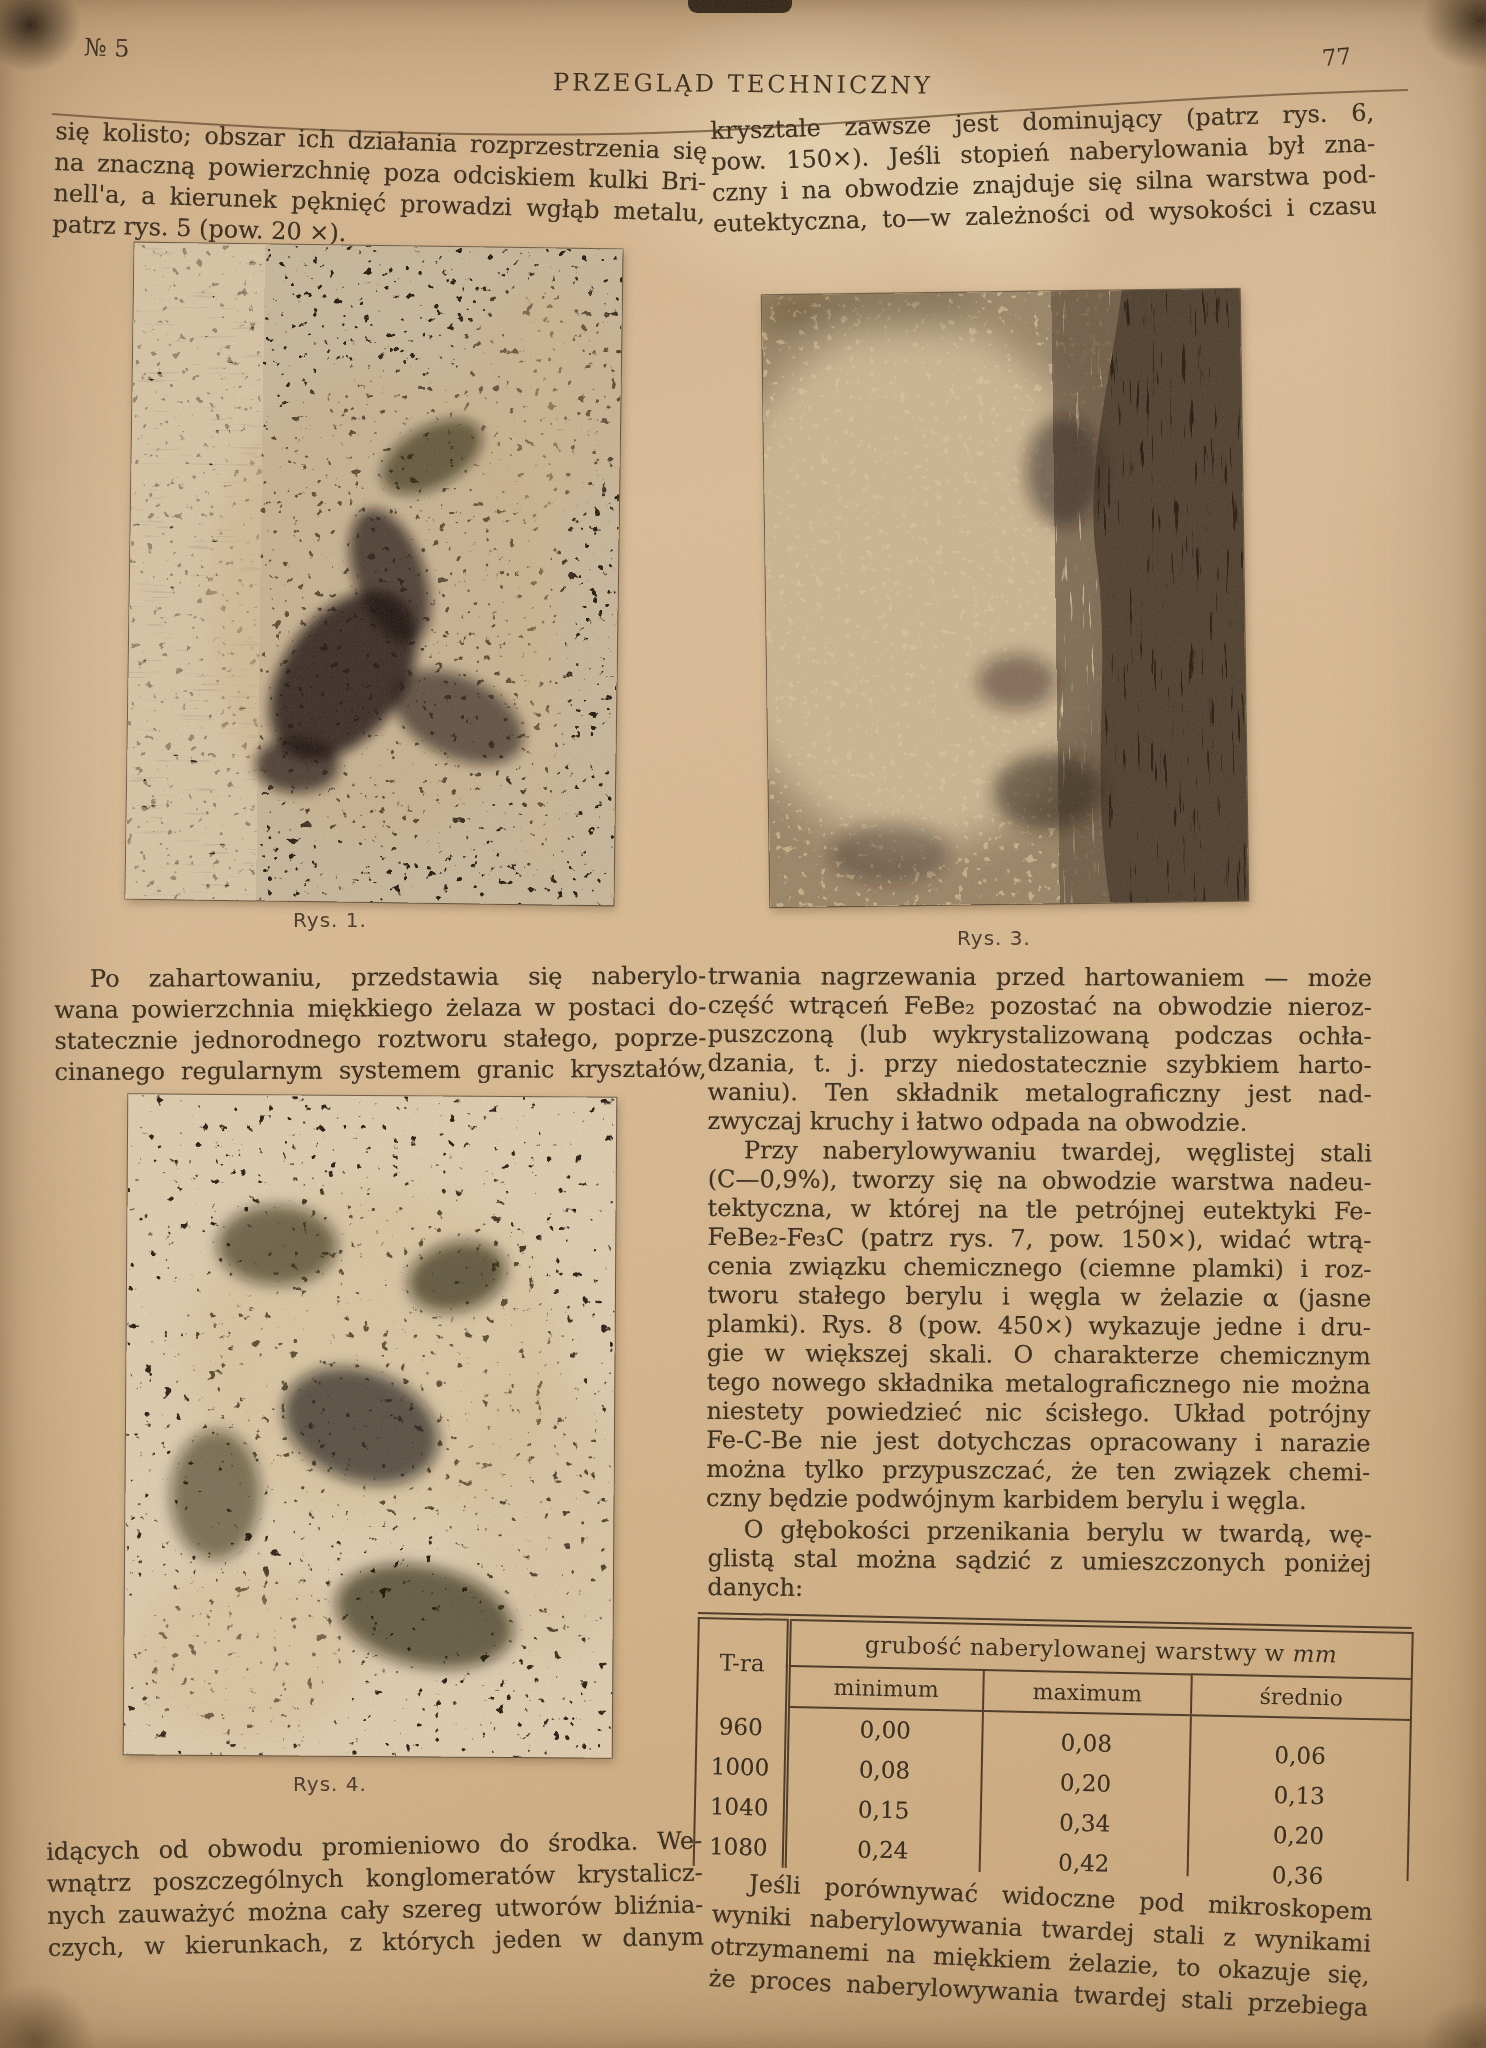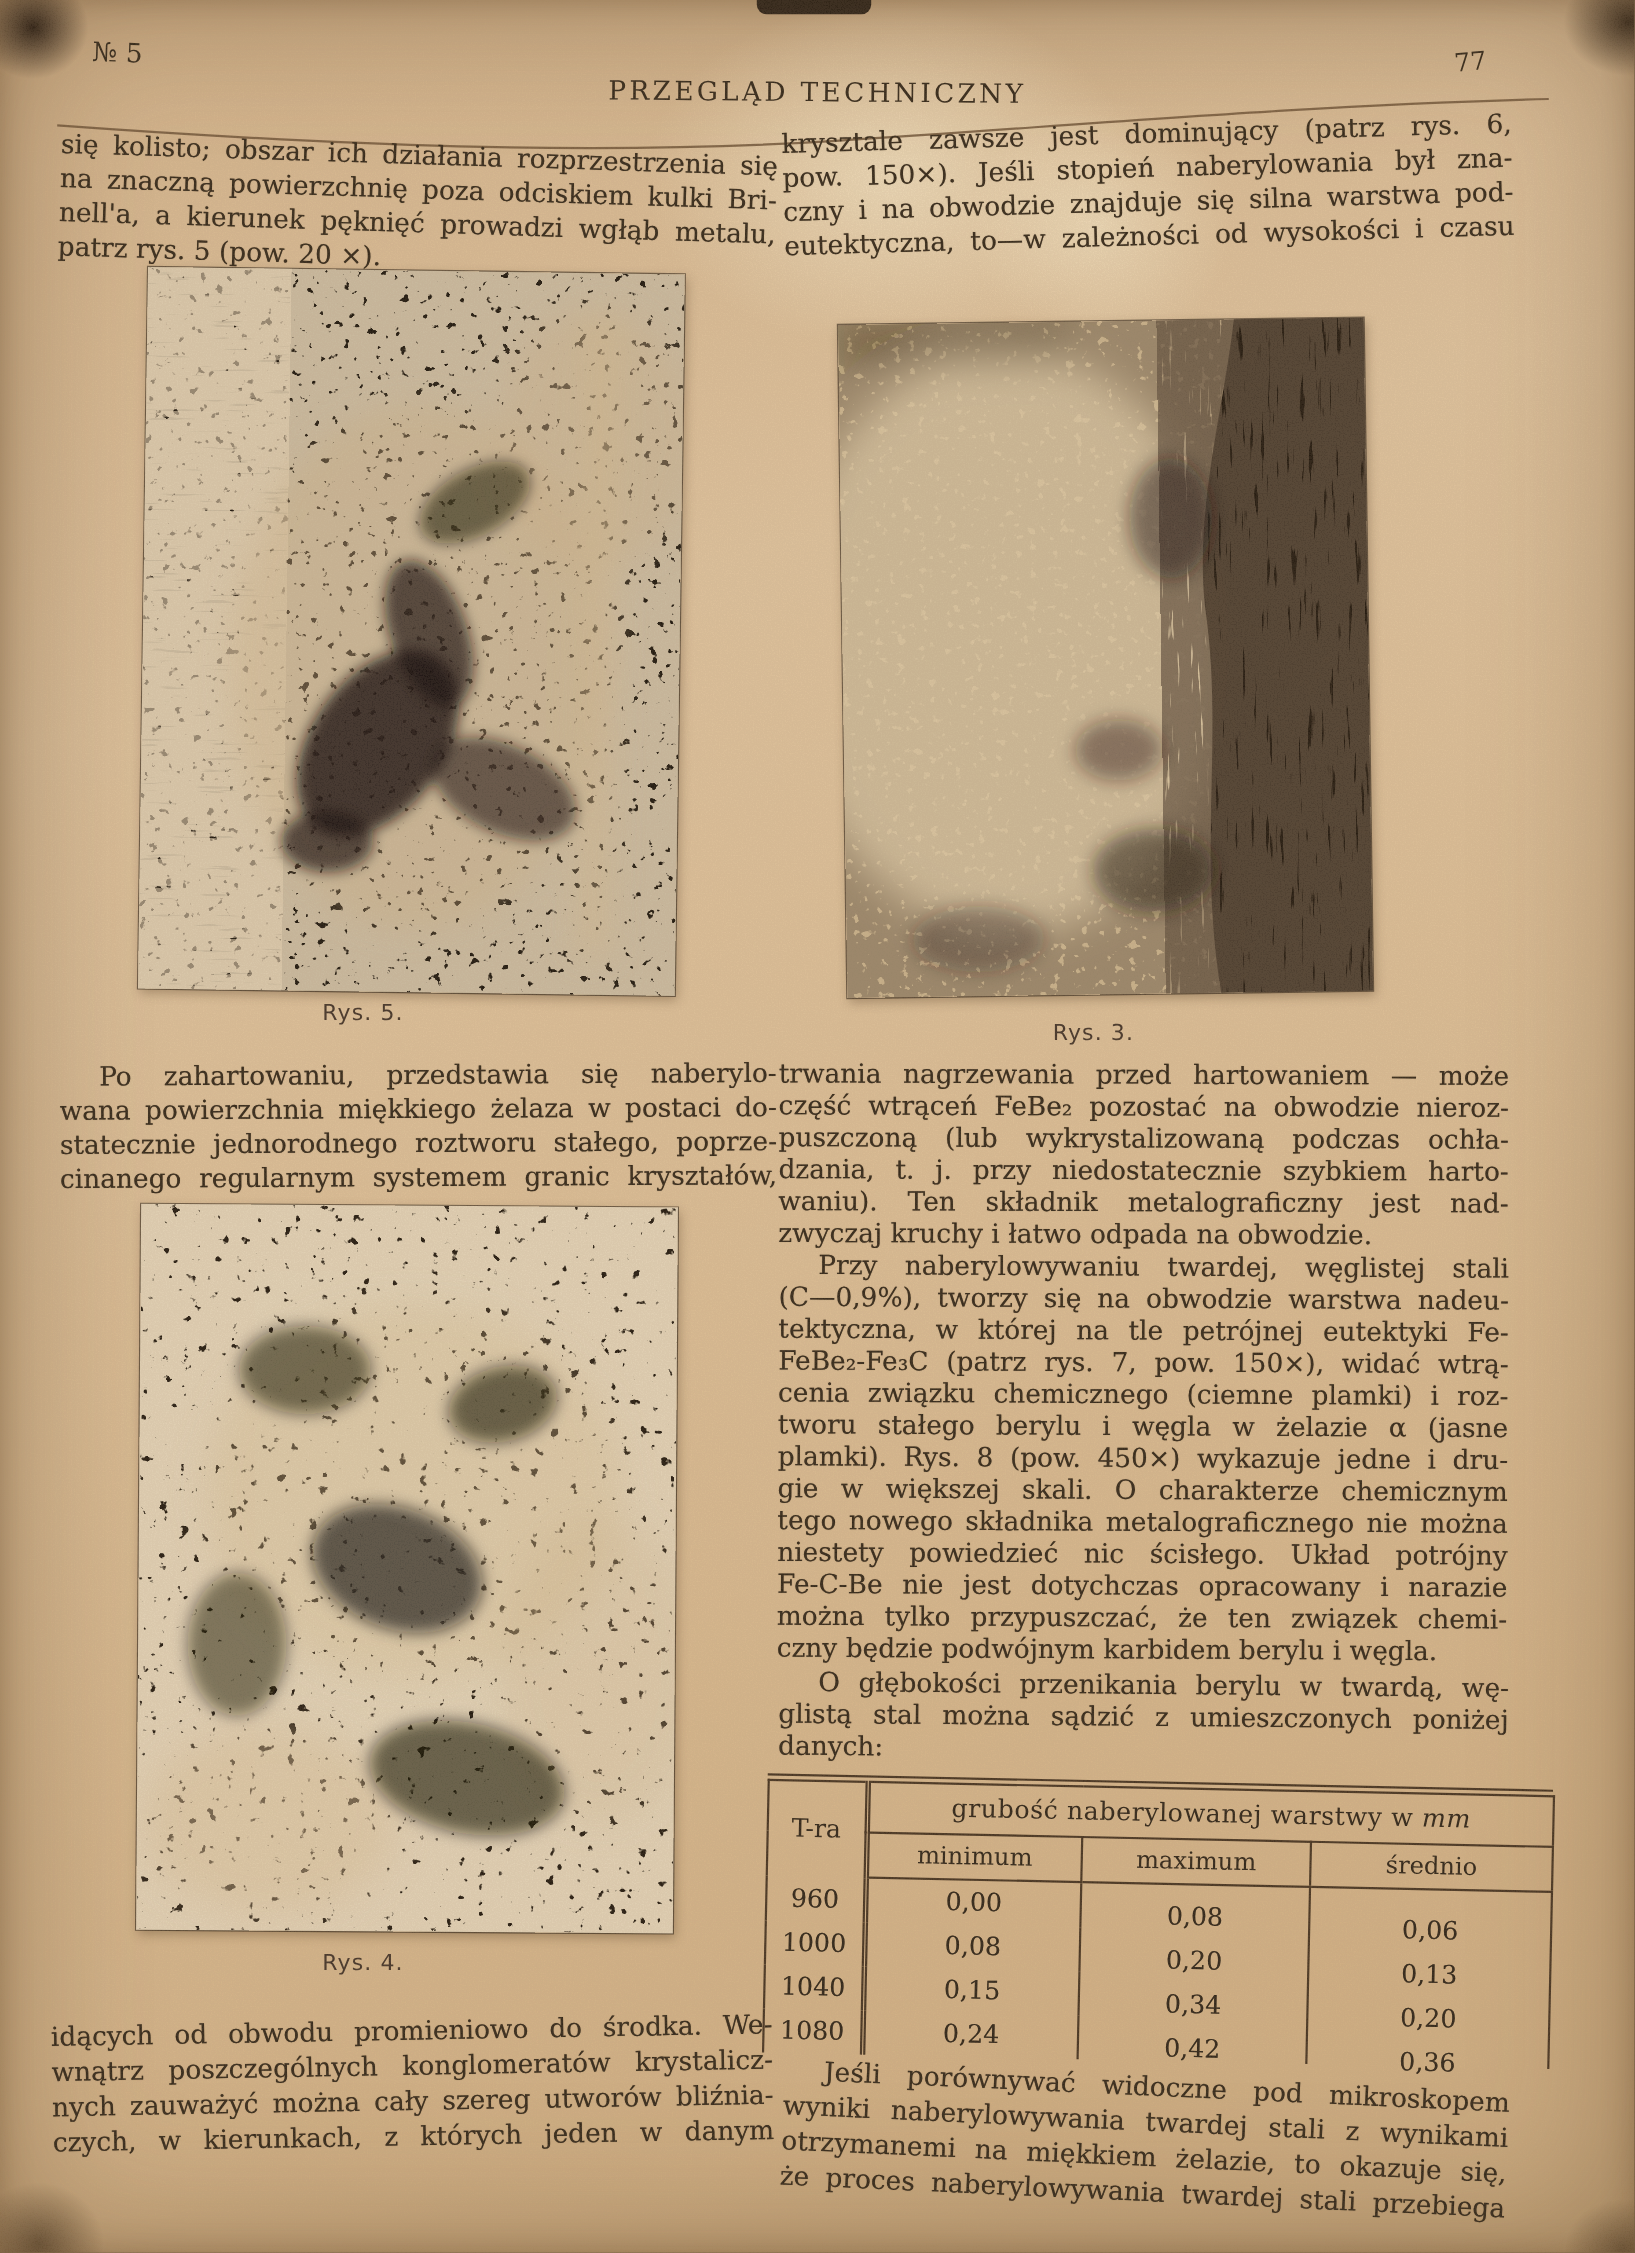--- a/index.html
+++ b/index.html
@@ -124,21 +124,21 @@
       <rect x="398" y="40" width="30" height="580" fill="#d2b890" opacity="0.5"></rect>
     </g>
     <g filter="url(#p1b2)">
       <ellipse cx="215" cy="430" rx="60" ry="95" fill="#17110a" opacity="0.8" transform="rotate(35 215 430)"></ellipse>
       <ellipse cx="260" cy="330" rx="35" ry="70" fill="#17110a" opacity="0.7" transform="rotate(-20 260 330)"></ellipse>
       <ellipse cx="170" cy="520" rx="42" ry="28" fill="#17110a" opacity="0.7"></ellipse>
       <ellipse cx="330" cy="470" rx="70" ry="40" fill="#1a130b" opacity="0.6" transform="rotate(25 330 470)"></ellipse>
       <ellipse cx="300" cy="210" rx="55" ry="30" fill="#18120b" opacity="0.55" transform="rotate(-30 300 210)"></ellipse>
     </g>
   </svg>
-  <div class="caption cap7">Rys. 5.</div>
+  <div class="caption cap7">Rys. 1.</div>
 
   <div class="para lp2">
       <div class="tl ind">Po zahartowaniu, przedstawia się naberylo-</div>
       <div class="tl">wana powierzchnia miękkiego żelaza w postaci do-</div>
       <div class="tl">statecznie jednorodnego roztworu stałego, poprze-</div>
       <div class="tl">cinanego regularnym systemem granic kryształów,</div>
     </div>
 
   <svg class="photo photo2" viewBox="0 0 488 660" preserveAspectRatio="none">
     <defs>

